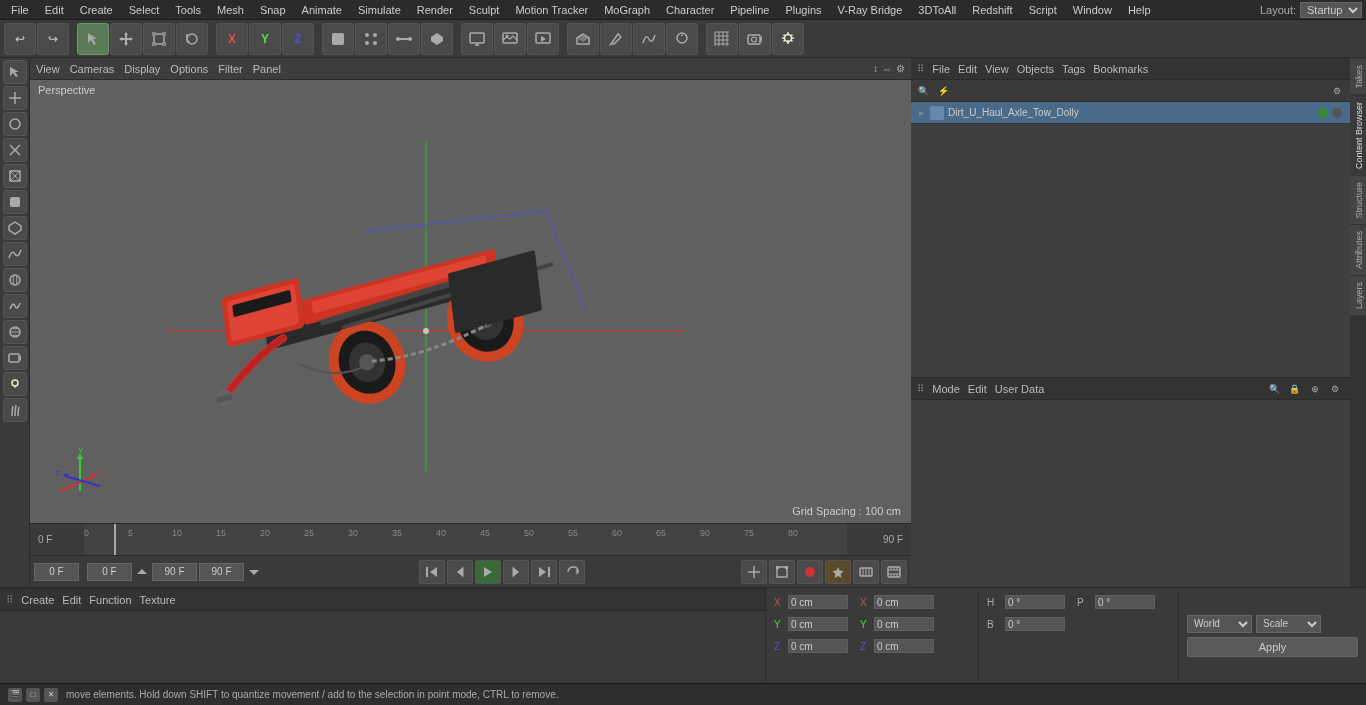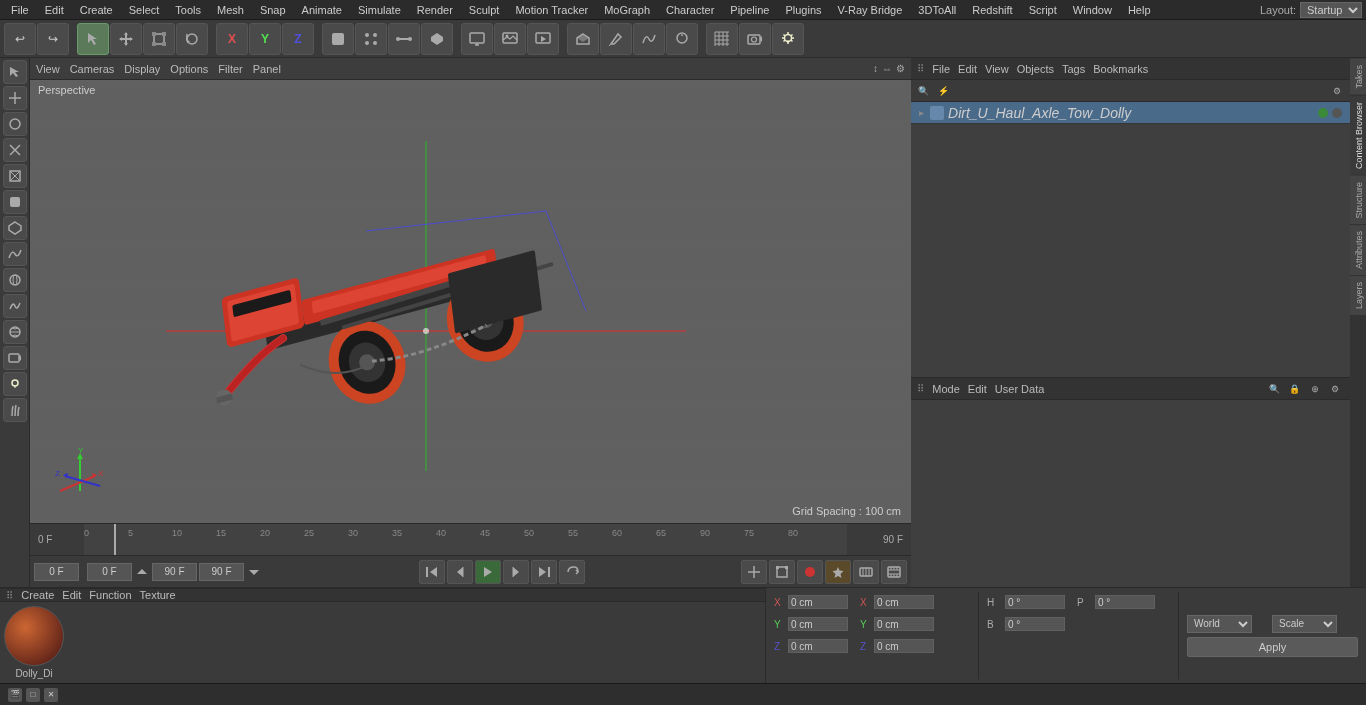--- a/index.html
+++ b/index.html
@@ -1049,21 +1049,21 @@
             <div class="om-tb-btn">🔍</div>
             <div class="om-tb-btn">⚡</div>
             <div style="flex:1;"></div>
             <div class="om-tb-btn">⚙</div>
           </div>
 
           <div id="om-content">
             <div class="om-item selected">
               <span style="font-size:10px;color:#888;margin-right:2px;">▸</span>
               <div class="om-item-icon" style="background:#6688aa;"></div>
-              <span style="font-size:14px;font-style:italic;">Dirt_U_Haul_Axle_Tow_Dolly</span>
+              <span style="font-size:10px;">Dirt_U_Haul_Axle_Tow_Dolly</span>
               <div style="margin-left:auto; display:flex; gap:4px; align-items:center;">
                 <div class="om-item-dot"></div>
                 <div class="om-item-dot2"></div>
               </div>
             </div>
           </div>
 
         </div>
 
         <div id="attr-panel" style="flex:1; display:flex; flex-direction:column;">
@@ -1104,26 +1104,20 @@
 
     <div style="display:flex; flex-direction:row; height:95px;">
 
       <div id="material-panel" style="flex:1; display:flex; flex-direction:column; border-right:1px solid #2a2a2a; background:#3a3a3a;">
         <div id="mat-header" style="display:flex; align-items:center; height:22px; background:#333; border-bottom:1px solid #2a2a2a; padding:0 6px; gap:8px;">
           <span style="color:#888;font-size:10px;">⠿</span>
           <span class="om-menu">Create</span>
           <span class="om-menu">Edit</span>
           <span class="om-menu">Function</span>
           <span class="om-menu">Texture</span>
-        </div>
-        <div id="mat-content">
-          <div style="display:flex; flex-direction:column; align-items:center;">
-            <div class="mat-ball"></div>
-            <div class="mat-label">Dolly_Di</div>
-          </div>
         </div>
       </div>
 
       <div id="coords-panel" style="width:600px; background:#3a3a3a; padding:4px 8px;">
 
         <div style="display:flex; flex-direction:row; height:100%;">
 
           <div style="flex:1; display:flex; flex-direction:column; gap:2px; padding-right:8px;">
             <div style="display:flex; gap:4px; align-items:center; height:20px;">
               <span style="font-size:10px;color:#cc5555;width:10px;">X</span>
@@ -1152,21 +1146,21 @@
               <span style="font-size:10px;color:#aaa;width:14px;margin-left:8px;">P</span>
               <input class="coord-field" type="text" value="0 °" style="">
             </div>
             <div style="display:flex; gap:4px; align-items:center; height:20px;">
               <span style="font-size:10px;color:#aaa;width:14px;">B</span>
               <input class="coord-field" type="text" value="0 °" style="">
             </div>
           </div>
 
           <div style="width:180px; display:flex; flex-direction:column; gap:4px; padding-left:8px; border-left:1px solid #2a2a2a; justify-content:center;">
-            <div style="display:flex; gap:20px; align-items:flex-end;">
+            <div style="display:flex; gap:4px; align-items:flex-end;">
               <select class="coord-dropdown">
                 <option>World</option>
                 <option>Object</option>
               </select>
               <select class="coord-dropdown">
                 <option>Scale</option>
                 <option>Size</option>
               </select>
             </div>
             <button class="apply-btn">Apply</button>
@@ -1178,15 +1172,16 @@
     </div>
 
   </div>
 
   <div id="status-bar">
     <div id="status-icons">
       <div class="status-icon">🎬</div>
       <div class="status-icon">□</div>
       <div class="status-icon">✕</div>
     </div>
+    <div id="status-text">move elements. Hold down SHIFT to quantize movement / add to the selection in point mode, CTRL to remove.</div>
   </div>
 
 </div>
 
 </body></html>

